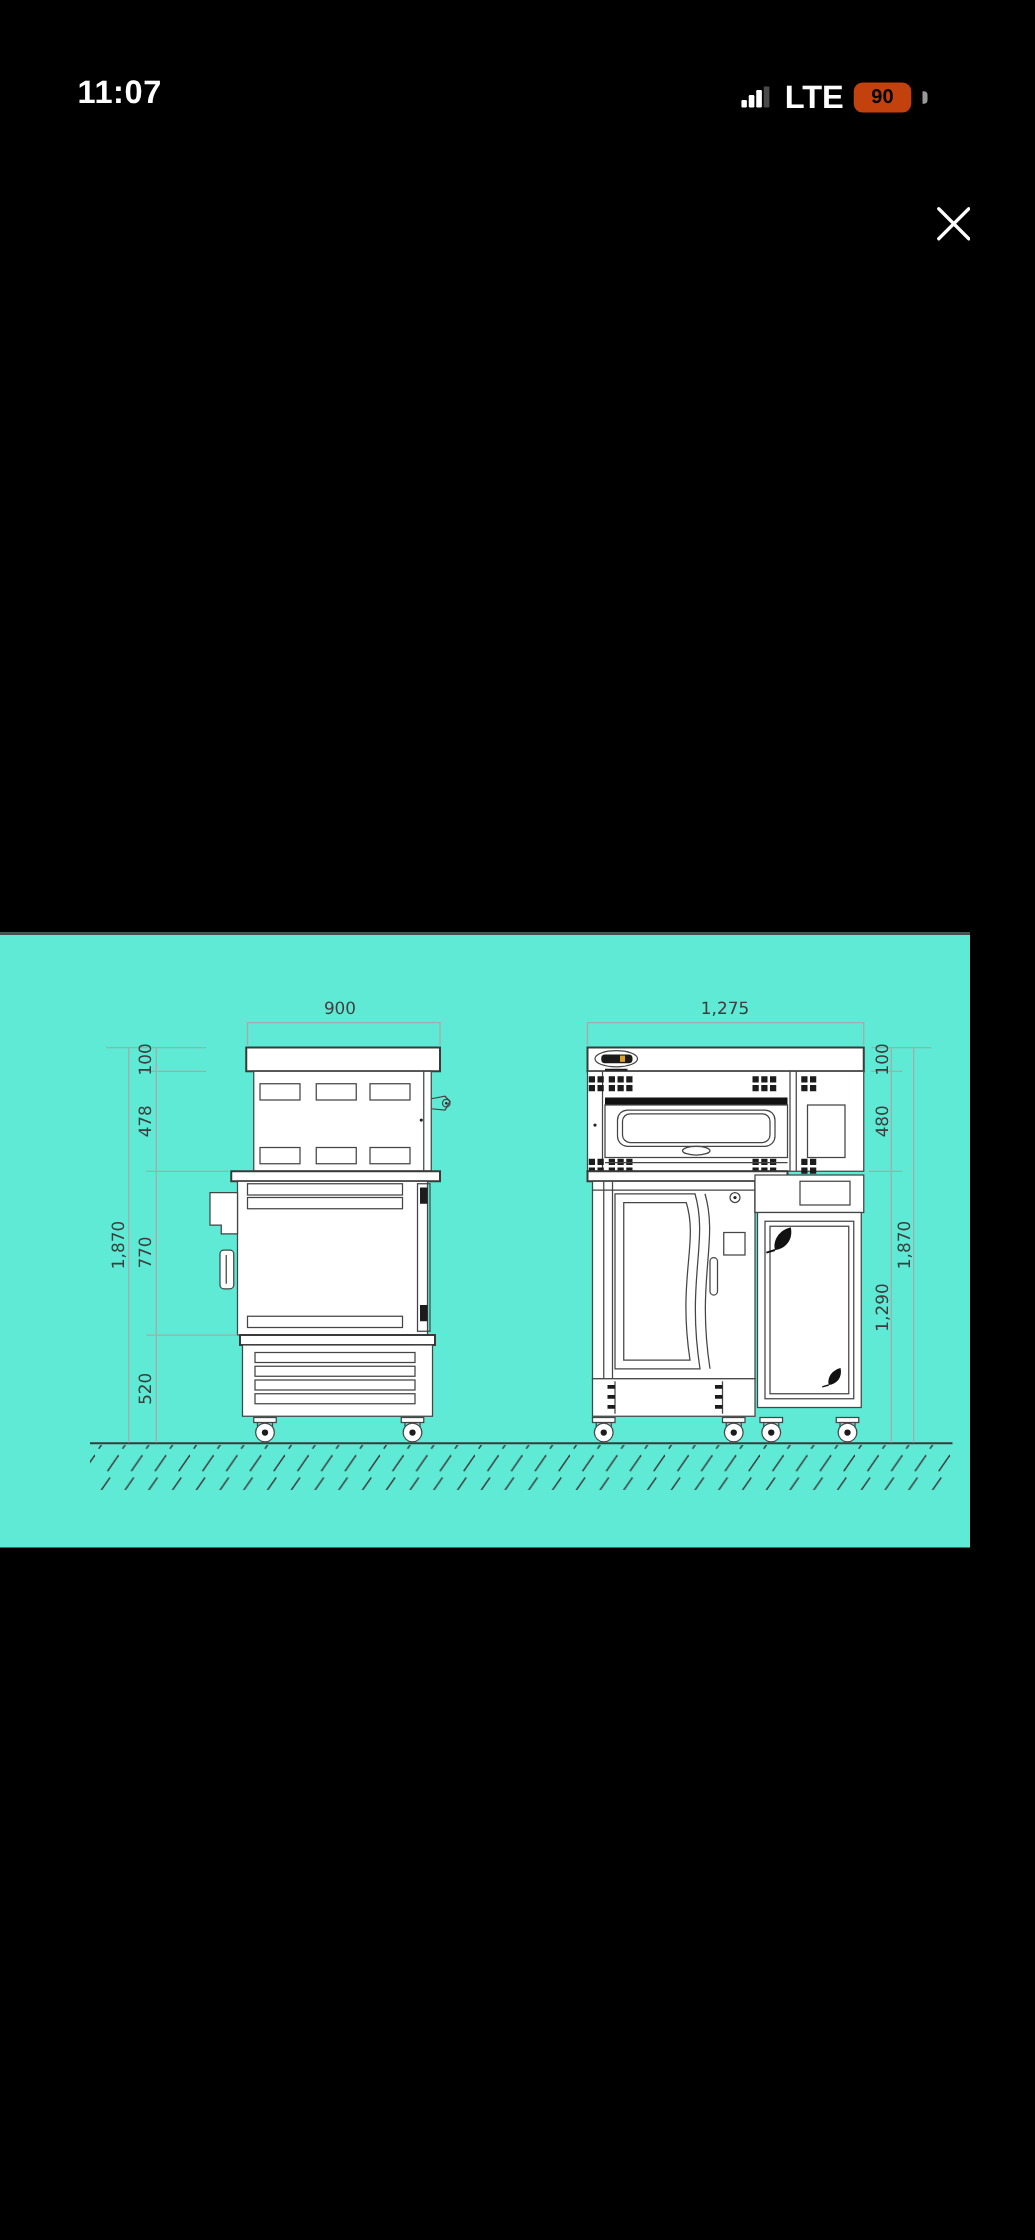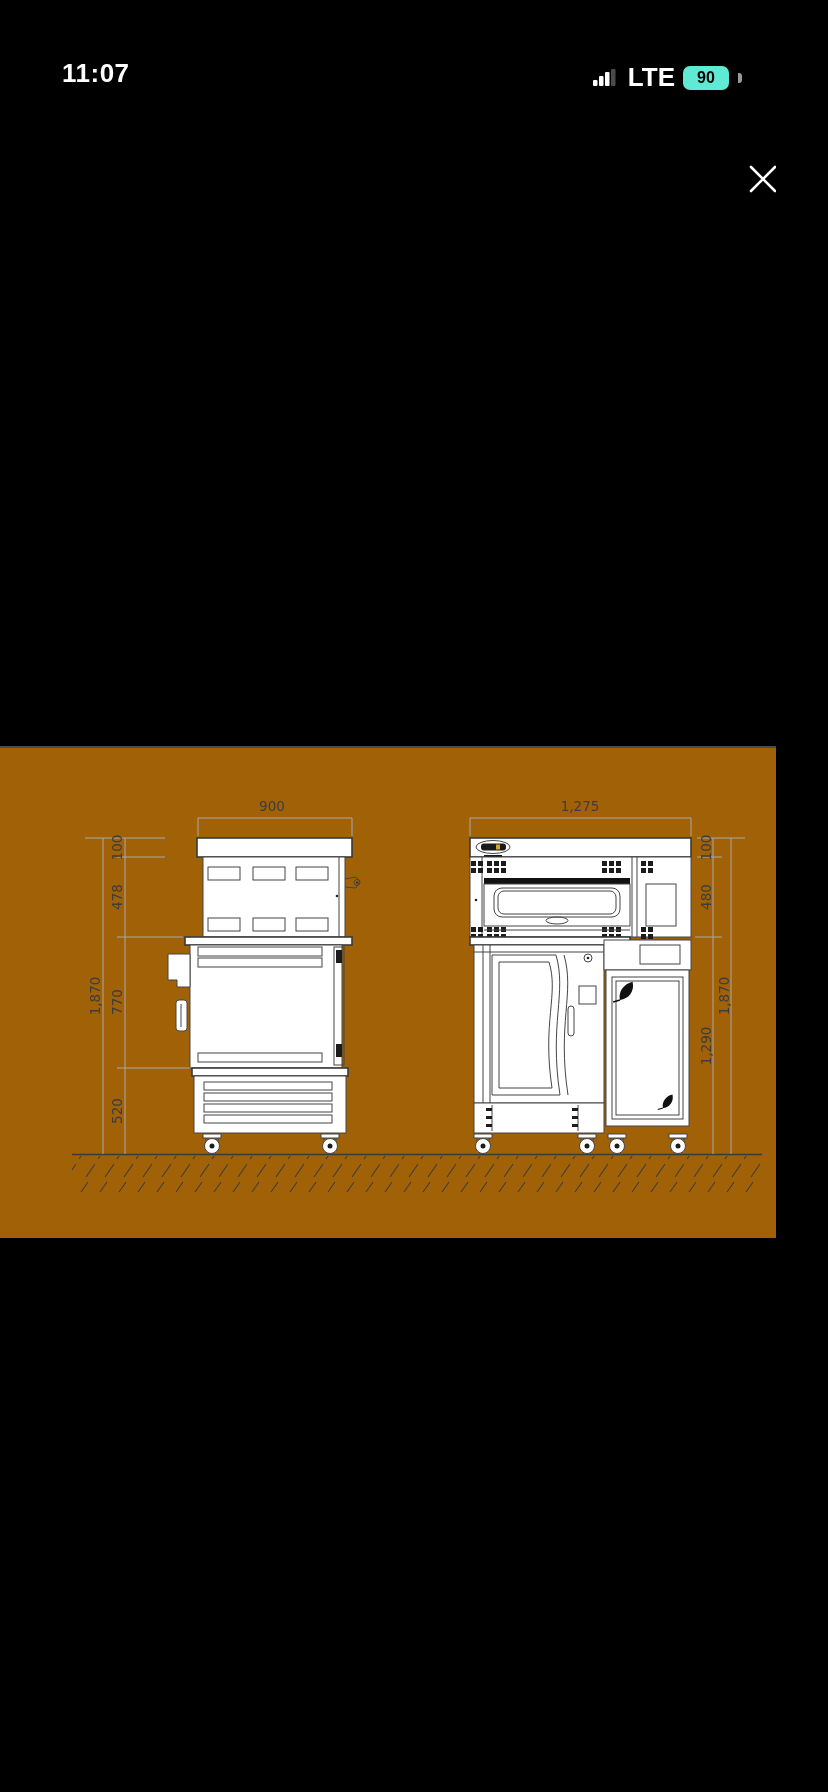--- a/index.html
+++ b/index.html
@@ -3,29 +3,29 @@
 <meta charset="utf-8">
 <style>
   html,body{margin:0;padding:0;background:#000;}
   .screen{position:relative;width:776px;height:1792px;background:#000;overflow:hidden;
           font-family:"Liberation Sans",sans-serif;margin-top:28px;}
   
   .status-bar{position:absolute;top:0;left:0;width:100%;height:100px;color:#fff;}
   .status-time{position:absolute;left:62px;top:30px;font-size:26px;font-weight:700;letter-spacing:.5px;}
   .status-icons{position:absolute;right:34px;top:34px;display:flex;align-items:center;gap:8px;}
   .net-label{font-size:26px;font-weight:600;color:#fff;}
-  .battery{position:relative;width:46px;height:24px;background:#5eead4;border-radius:7px;
+  .battery{position:relative;width:46px;height:24px;background:#c2410c;border-radius:7px;
            display:flex;align-items:center;justify-content:center;}
   .battery .pct{color:#000;font-size:16px;font-weight:700;}
   .battery-tip{width:4px;height:10px;background:#ccc;border-radius:0 3px 3px 0;margin-left:1px;opacity:.75;}
   
   .close-btn{position:absolute;left:738px;top:126px;width:50px;height:50px;background:transparent;
              border:none;padding:0;cursor:pointer;}
   
-  .image-area{position:absolute;left:0;top:718px;width:828px;height:490px;background:#a16207;
+  .image-area{position:absolute;left:0;top:718px;width:828px;height:490px;background:#5eead4;
               border-top:2px solid #4c4c4c;}
   .image-area svg{display:block;width:828px;height:490px;}
   
   .scrollbar-thumb{position:absolute;left:815px;top:883px;width:8px;height:121px;
                    background:#7d7d7d;border-radius:4px;}
   
   .s  {stroke:#454545;stroke-width:1;fill:none;}
   .s2 {stroke:#3a3a3a;stroke-width:1.6;fill:#fff;}
   .sf {stroke:#454545;stroke-width:1;fill:#fff;}
   .dk {fill:#1c1c1c;stroke:none;}

